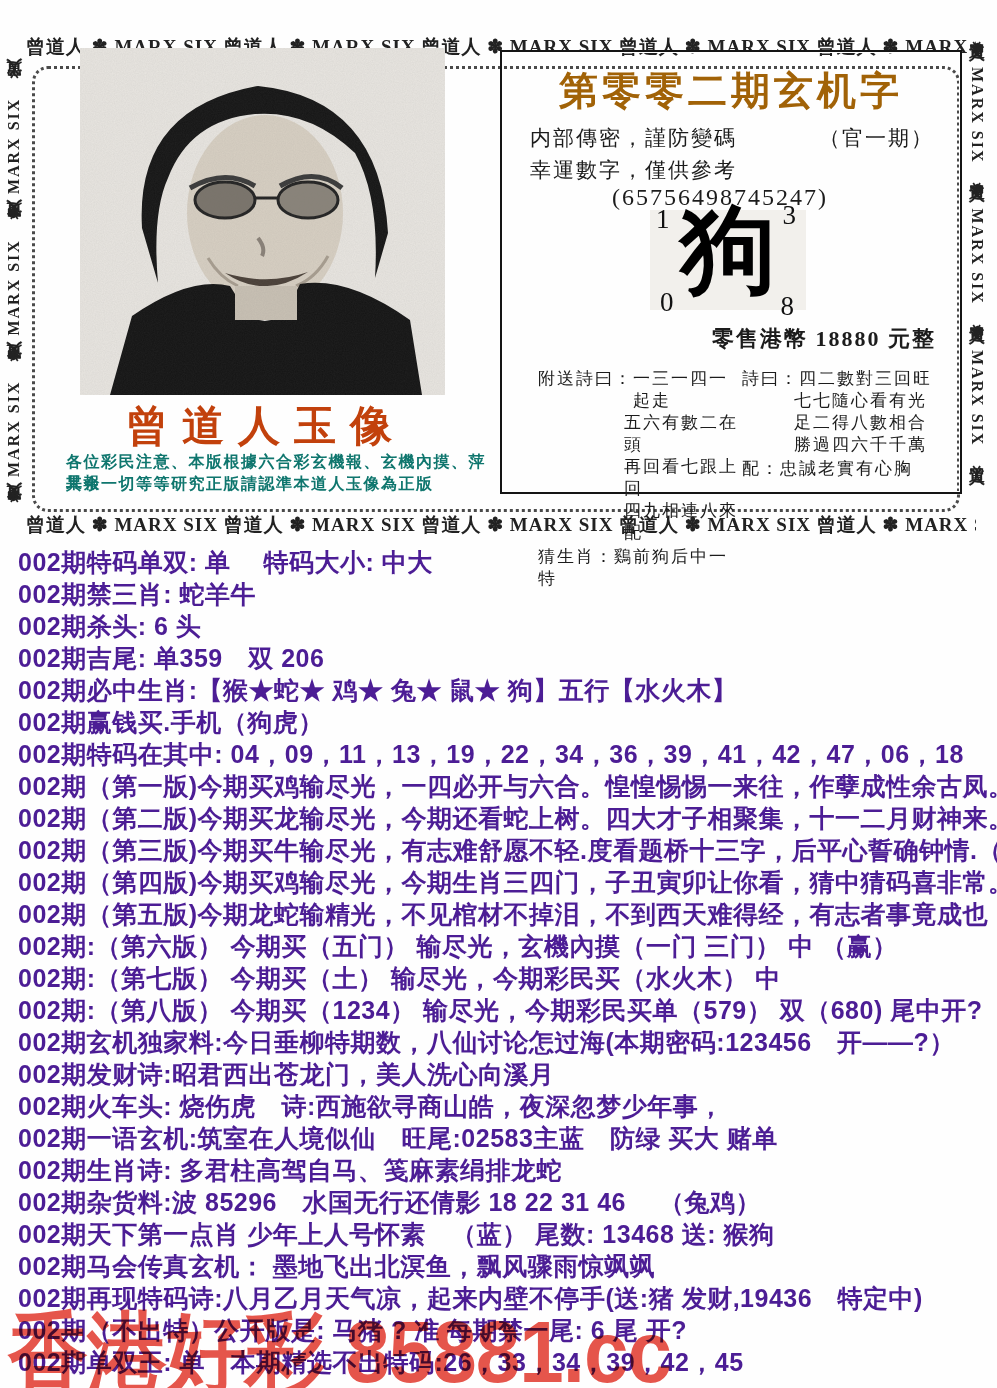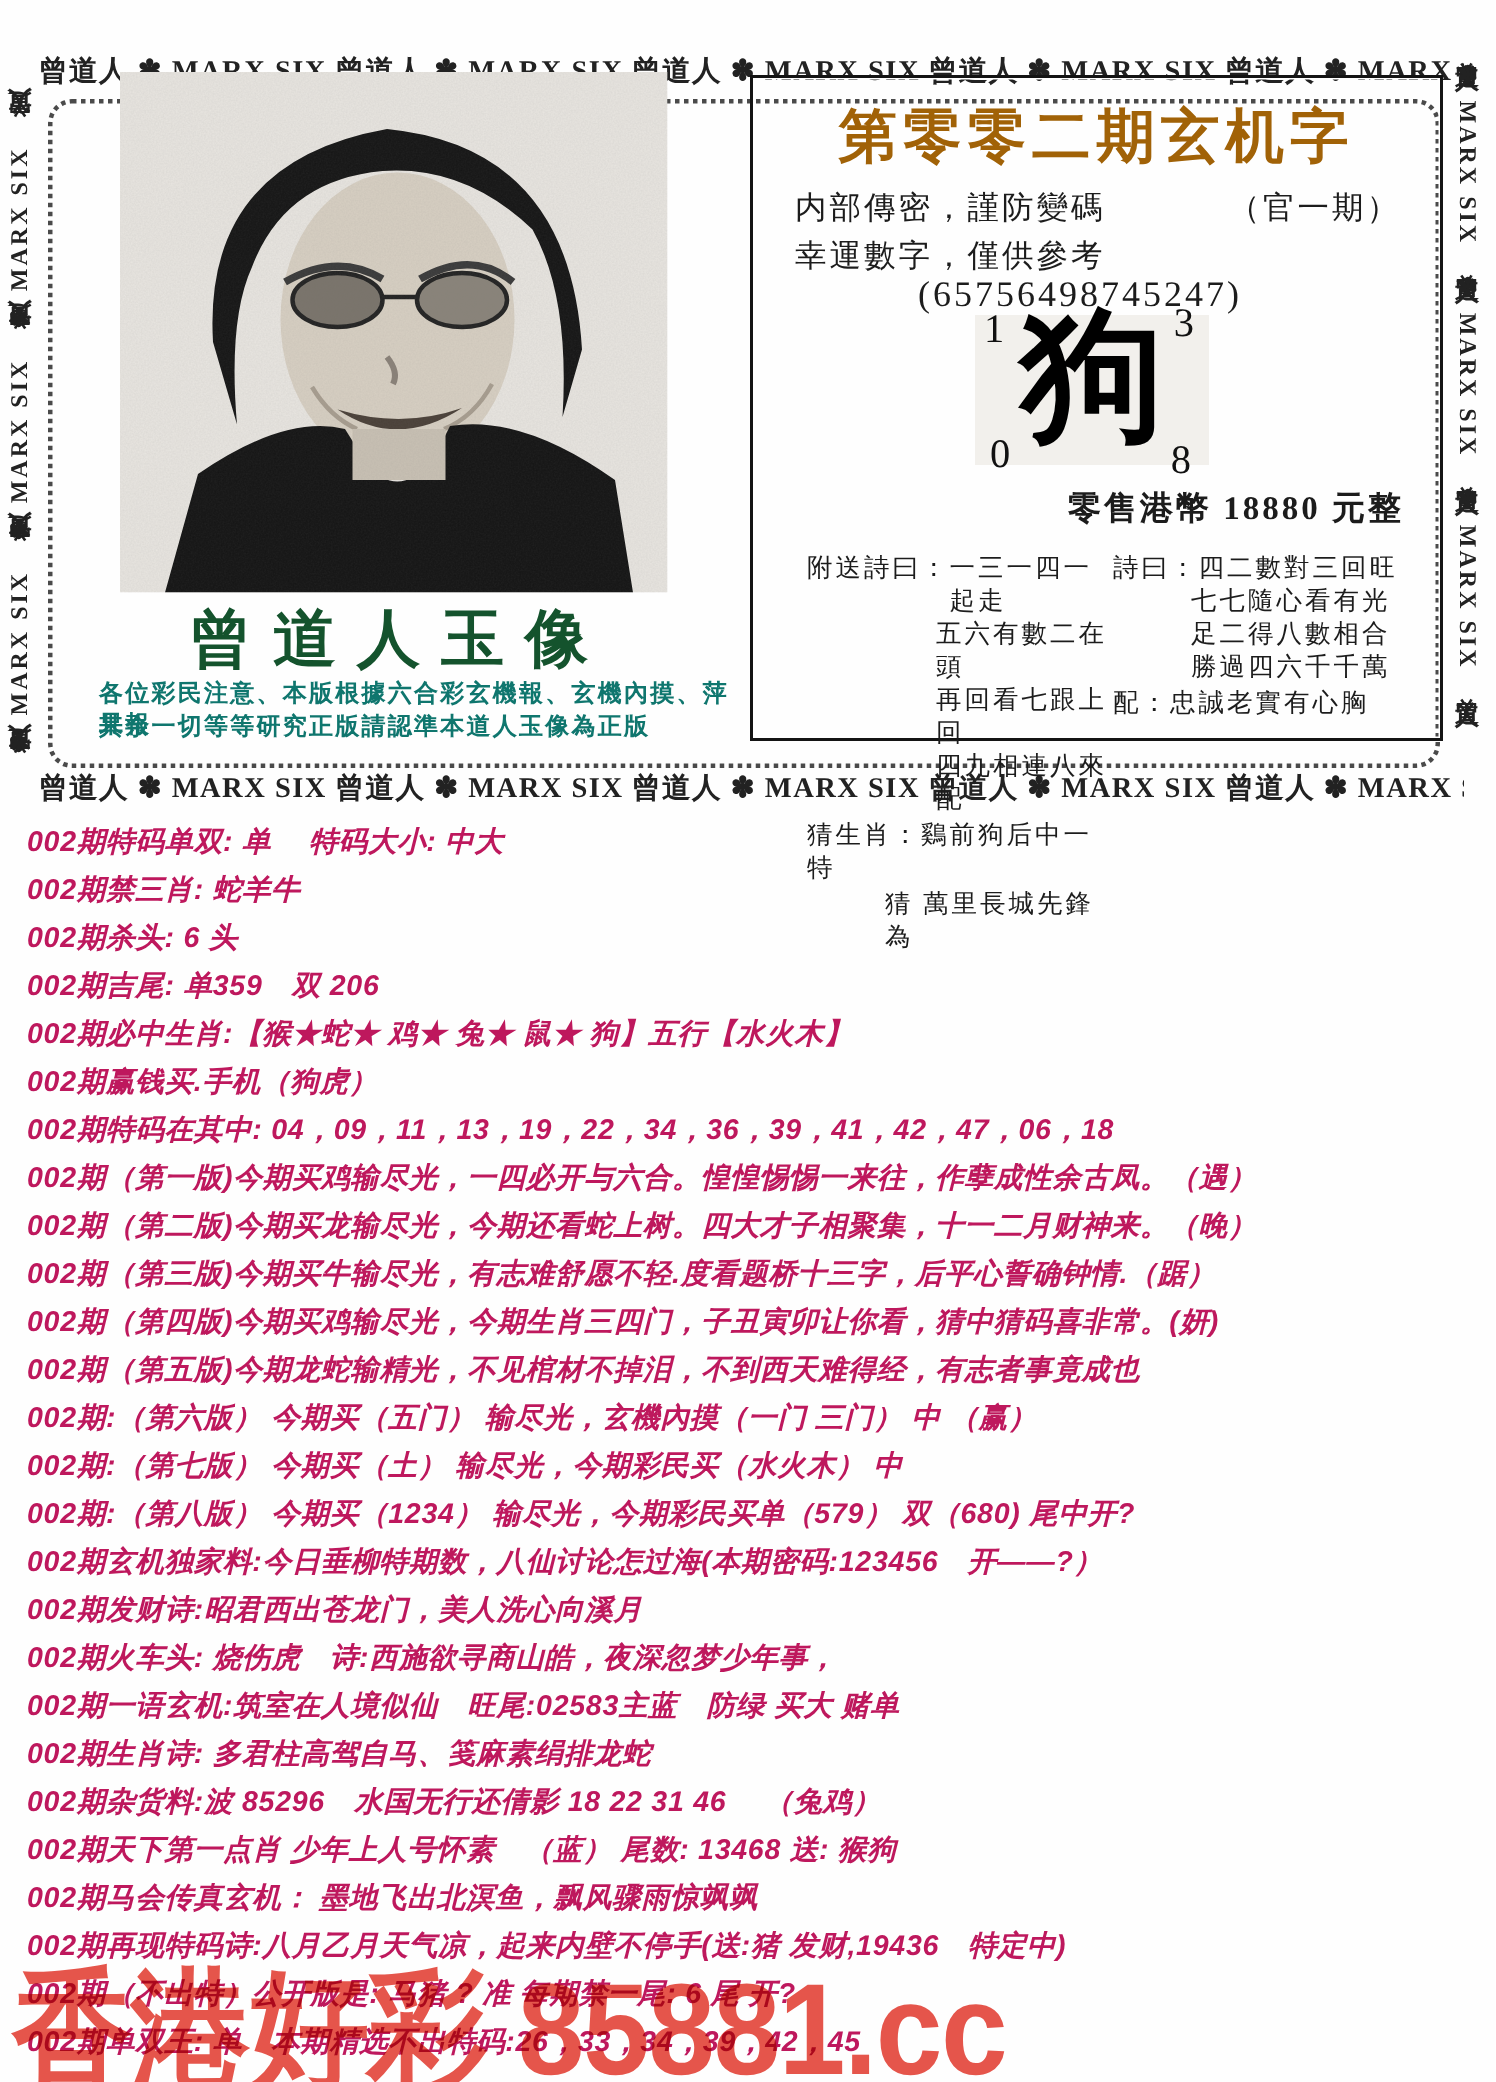--- a/index.html
+++ b/index.html
@@ -18,21 +18,21 @@
   #marquee-right{left:966px;writing-mode:vertical-rl;}
 
   
   #frame{position:absolute;left:32px;top:66px;width:922px;height:440px;
          border:3px dotted #4a4a4a;border-radius:16px;}
 
   
   #portrait{position:absolute;left:80px;top:48px;width:365px;height:347px;}
   #caption{position:absolute;left:56px;top:398px;width:420px;text-align:center;
            font-family:"Liberation Serif",serif;font-weight:bold;font-size:42px;
-           letter-spacing:14px;color:#14532d;}
+           letter-spacing:14px;color:#c2410c;}
   .note{position:absolute;left:66px;width:420px;font-family:"Liberation Serif",serif;
         font-size:16px;letter-spacing:1.5px;color:#0f766e;font-weight:bold;}
   #note1{top:452px;}
   #note2{top:474px;}
 
   
   #mbox{position:absolute;left:500px;top:50px;width:458px;height:440px;
         border:2px solid #141414;box-shadow:0 0 0 1px #fff inset;}
   #mbox-title{margin-top:12px;text-align:center;font-size:39px;font-weight:bold;
               letter-spacing:4px;color:#a16207;}
@@ -55,22 +55,22 @@
          font-size:17px;line-height:22px;letter-spacing:2px;}
   .pcol{flex:1;}
   .prow{display:flex;}
   .plabel{white-space:nowrap;}
   .pindent1{padding-left:86px;}
   .pindent2{padding-left:52px;}
   .gline{margin-top:2px;}
 
   
   #body-lines{position:absolute;left:18px;top:546px;width:975px;}
-  .bline{height:32px;line-height:32px;font-size:19px;font-weight:600;
-         letter-spacing:0.5px;white-space:nowrap;color:#be185d;font-style:italic;}
+  .bline{height:32px;line-height:32px;font-size:25px;font-weight:600;
+         letter-spacing:0.5px;white-space:nowrap;color:#4c1d95;}
 
   
   #watermark{position:absolute;left:8px;top:1296px;font-size:80px;font-weight:bold;
              color:#e33d32;opacity:0.88;letter-spacing:-1px;white-space:nowrap;
              mix-blend-mode:multiply;transform:scaleY(1.08);transform-origin:top left;}
 </style>
 </head>
 <body>
 
 <div id="page">
@@ -130,21 +130,20 @@
     <div id="poems" class="hand">
       <div class="pcol">
         <div class="prow">
           <span class="plabel">附送詩曰：</span>
           <span>一三一四一起走</span>
         </div>
         <div class="pindent1">五六有數二在頭</div>
         <div class="pindent1">再回看七跟上回</div>
         <div class="pindent1">四九相連八來配</div>
         <div class="gline">猜生肖：鷄前狗后中一特</div>
-        <div class="gline pindent2">猜 萬里長城先鋒為</div>
       </div>
       <div class="pcol">
         <div class="prow">
           <span class="plabel">詩曰：</span>
           <span>四二數對三回旺</span>
         </div>
         <div class="pindent2">七七隨心看有光</div>
         <div class="pindent2">足二得八數相合</div>
         <div class="pindent2">勝過四六千千萬</div>
         <div class="gline">配：忠誠老實有心胸</div>

